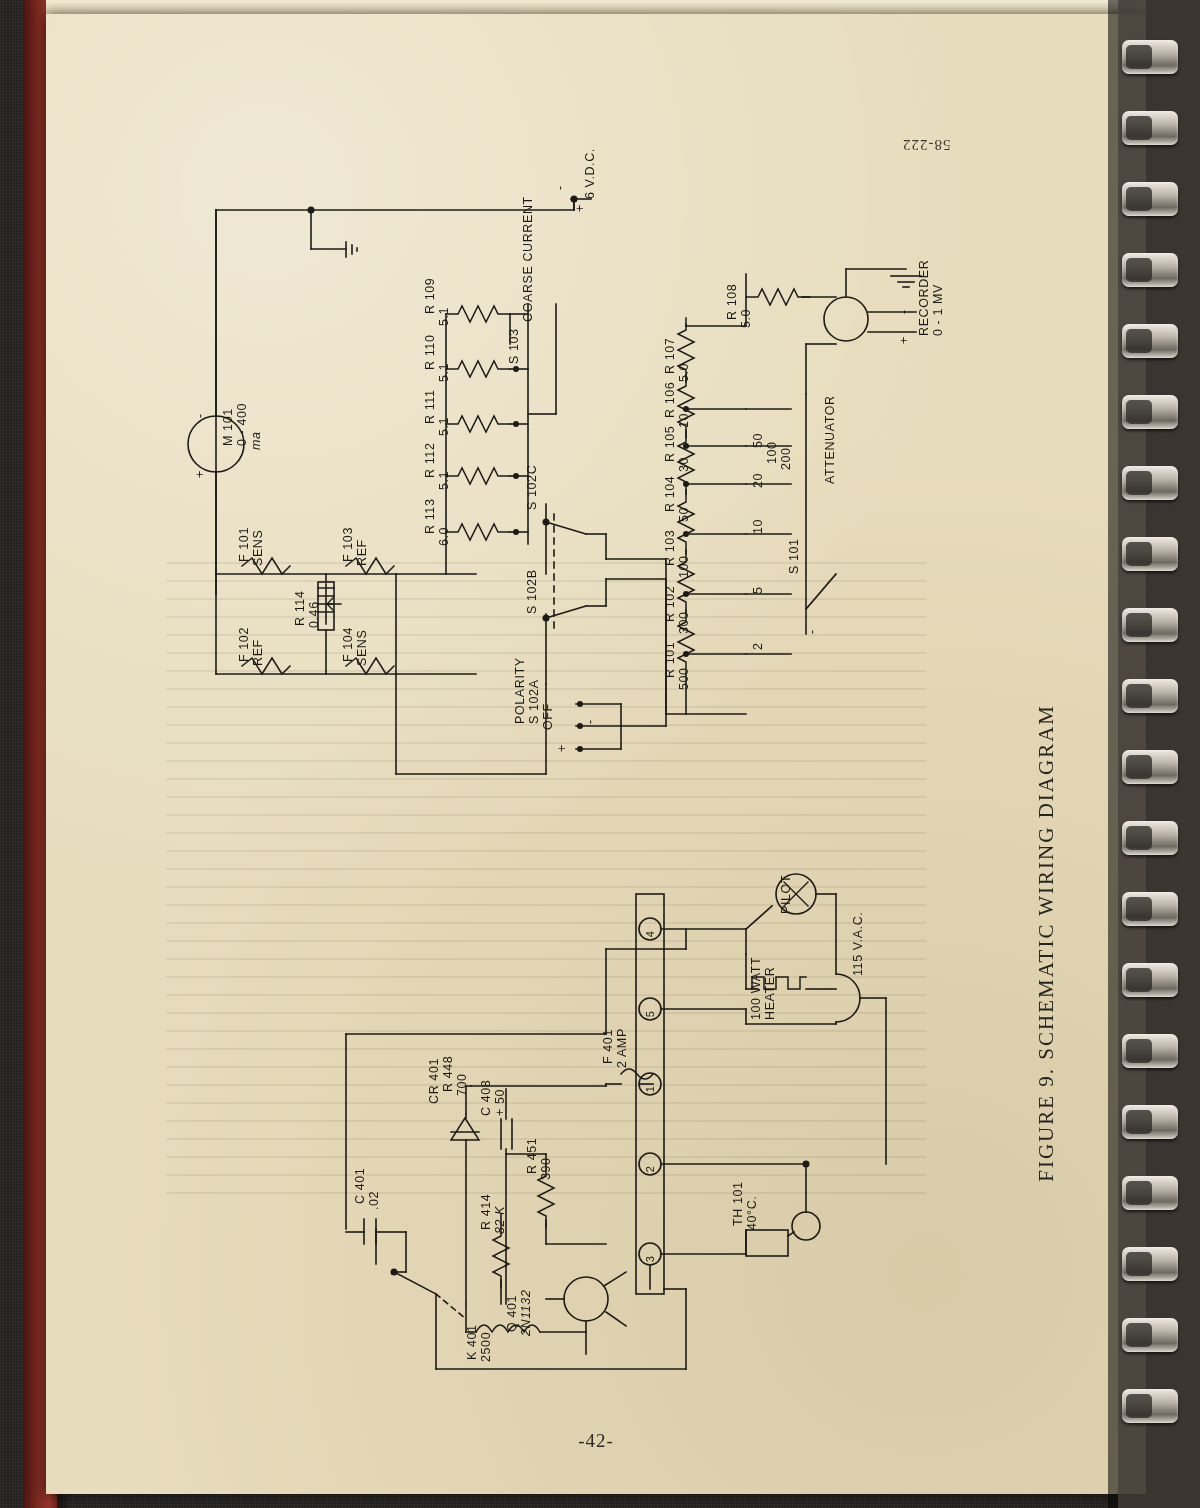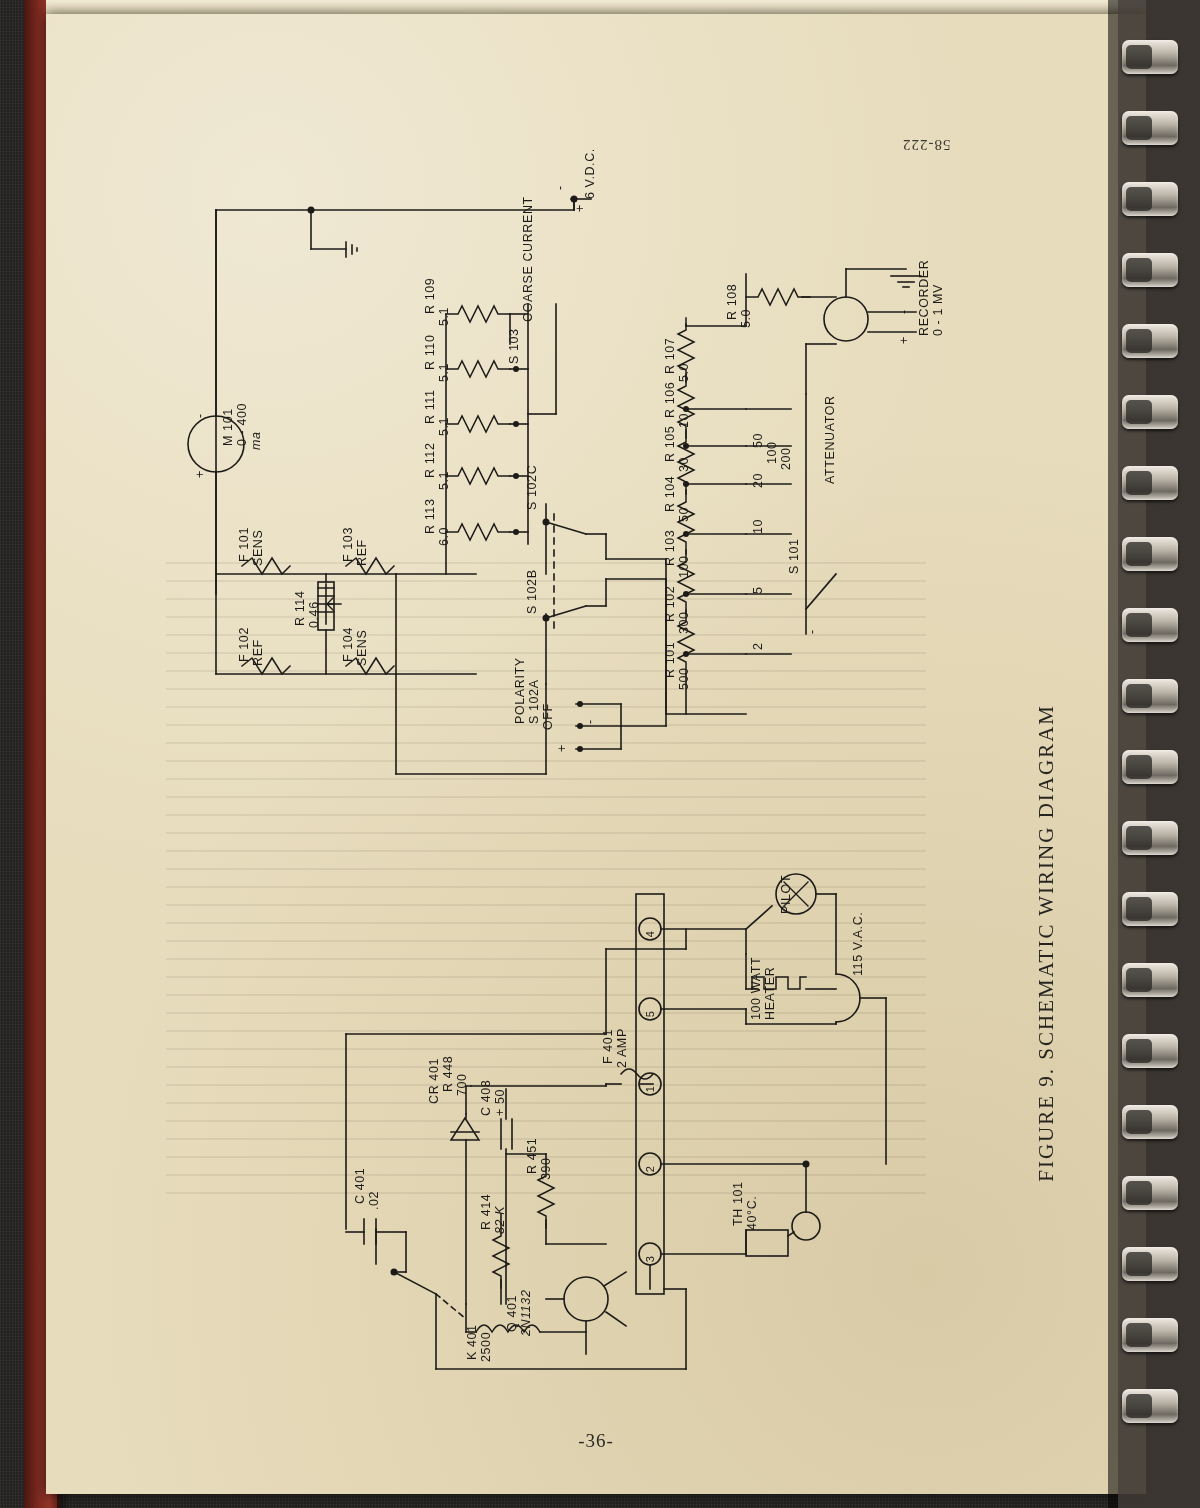--- a/index.html
+++ b/index.html
@@ -93,21 +93,21 @@
 <div class="cover-shadow"></div>
 <div class="page-top-edge"></div>
 
 <div class="page">
   <div class="sheet-inner">
 
     <div class="ghost"></div>
 
     <div class="doc-code">58-222</div>
     <div class="fig-caption">FIGURE 9.   SCHEMATIC WIRING DIAGRAM</div>
-    <div class="page-number">-36-</div>
+    <div class="page-number">-42-</div>
 
     <svg class="schem" viewBox="0 0 1100 1480">
       <g fill="none" stroke="#1d1b18" stroke-width="1.6" stroke-linecap="square">
 
         <line x1="525" y1="185" x2="545" y2="185"></line>
         <circle cx="528" cy="185" r="3.5" fill="#1d1b18" stroke="none"></circle>
         <line x1="170" y1="196" x2="528" y2="196"></line>
         <line x1="528" y1="185" x2="528" y2="196"></line>
         <line x1="170" y1="196" x2="170" y2="580"></line>
 

